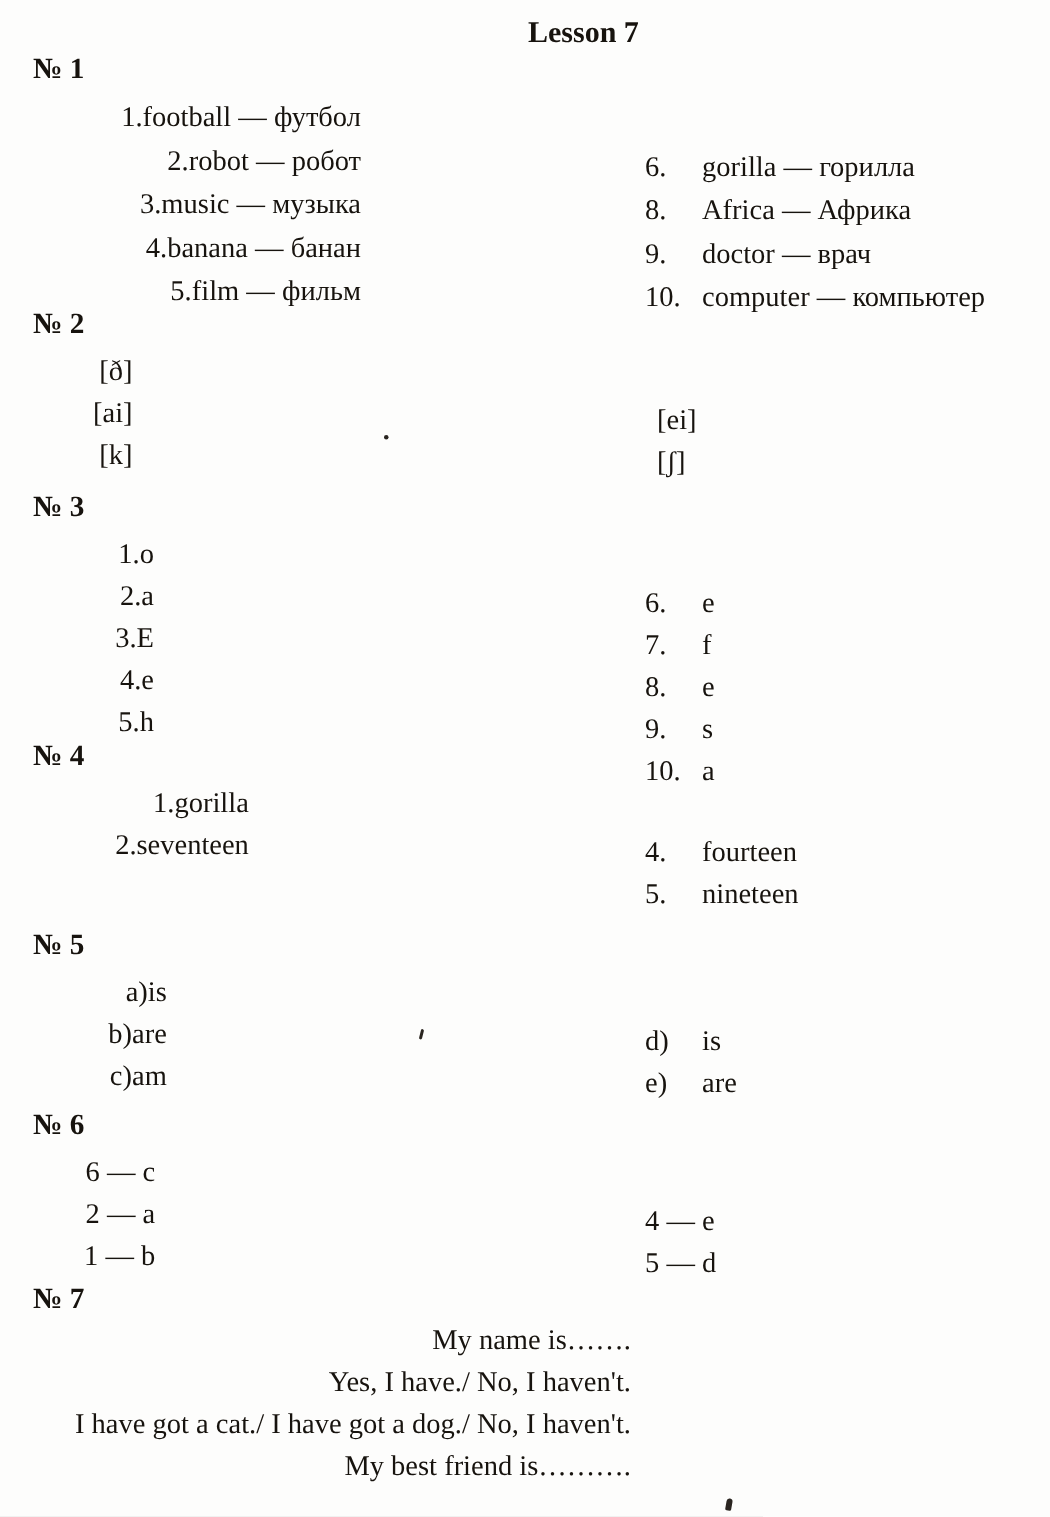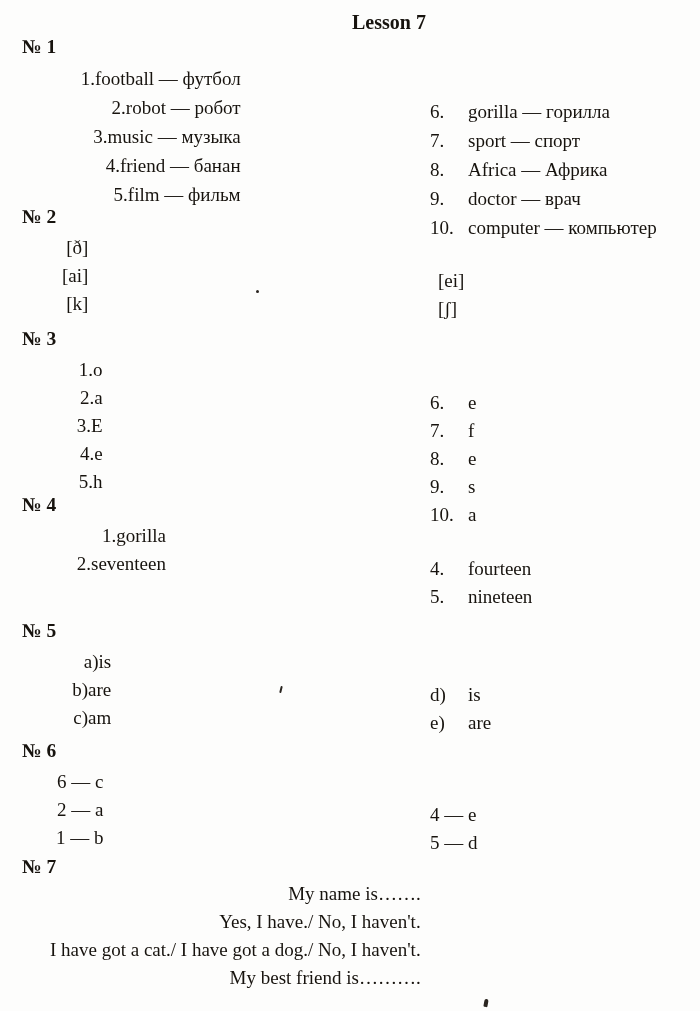--- a/index.html
+++ b/index.html
@@ -55,26 +55,25 @@
 <div class="page" style="background: rgb(253, 253, 252); color: rgb(23, 19, 14);">
 
   <div class="title">Lesson 7</div>
 
   <div class="section" id="s1" style="top:36px">
     <div class="sec-label">№ 1</div>
     <div class="col col-left">
       <div class="row"><span class="num">1.</span><span>football — футбол</span></div>
       <div class="row"><span class="num">2.</span><span>robot — робот</span></div>
       <div class="row"><span class="num">3.</span><span>music — музыка</span></div>
-      <div class="row"><span class="num">4.</span><span>friend — банан</span></div>
+      <div class="row"><span class="num">4.</span><span>banana — банан</span></div>
       <div class="row"><span class="num">5.</span><span>film — фильм</span></div>
     </div>
     <div class="col col-right">
       <div class="row"><span class="num">6.</span><span>gorilla — горилла</span></div>
-      <div class="row"><span class="num">7.</span><span>sport — спорт</span></div>
       <div class="row"><span class="num">8.</span><span>Africa — Африка</span></div>
       <div class="row"><span class="num">9.</span><span>doctor — врач</span></div>
       <div class="row"><span class="num">10.</span><span>computer — компьютер</span></div>
     </div>
   </div>
 
   <div class="section" id="s2" style="top:206px">
     <div class="sec-label">№ 2</div>
     <div class="col col-left">
       <div class="row"><span>[ð]</span></div>

